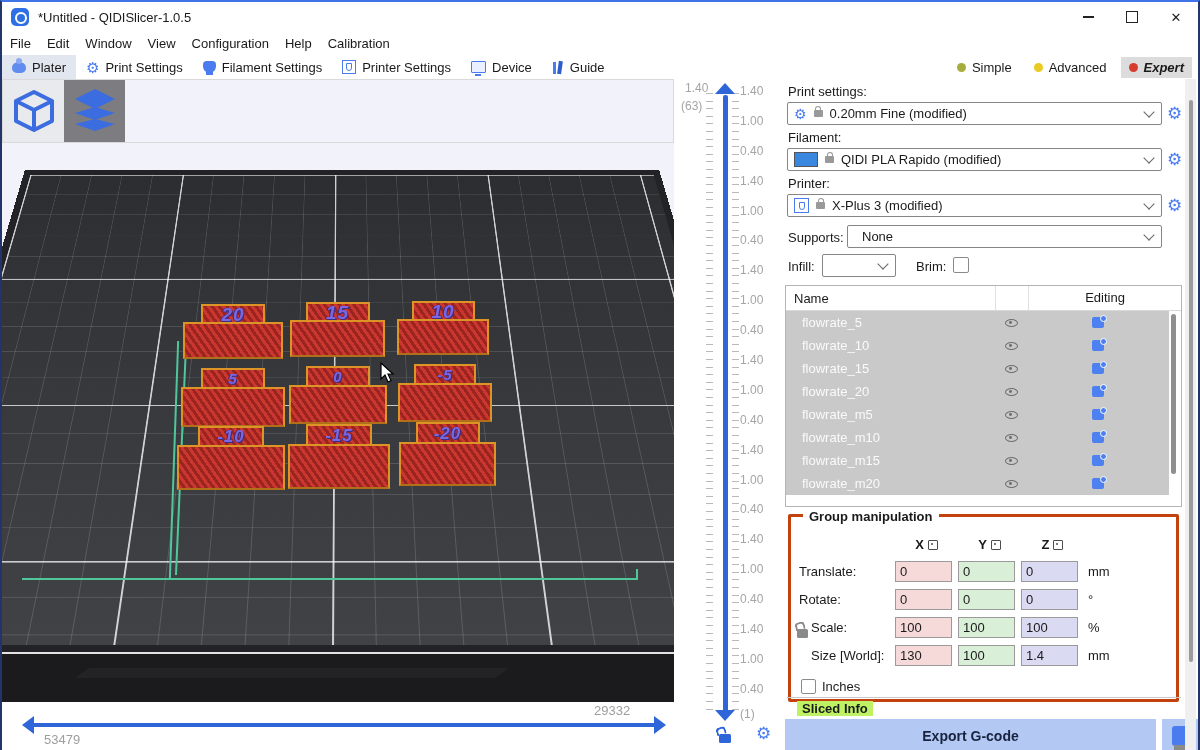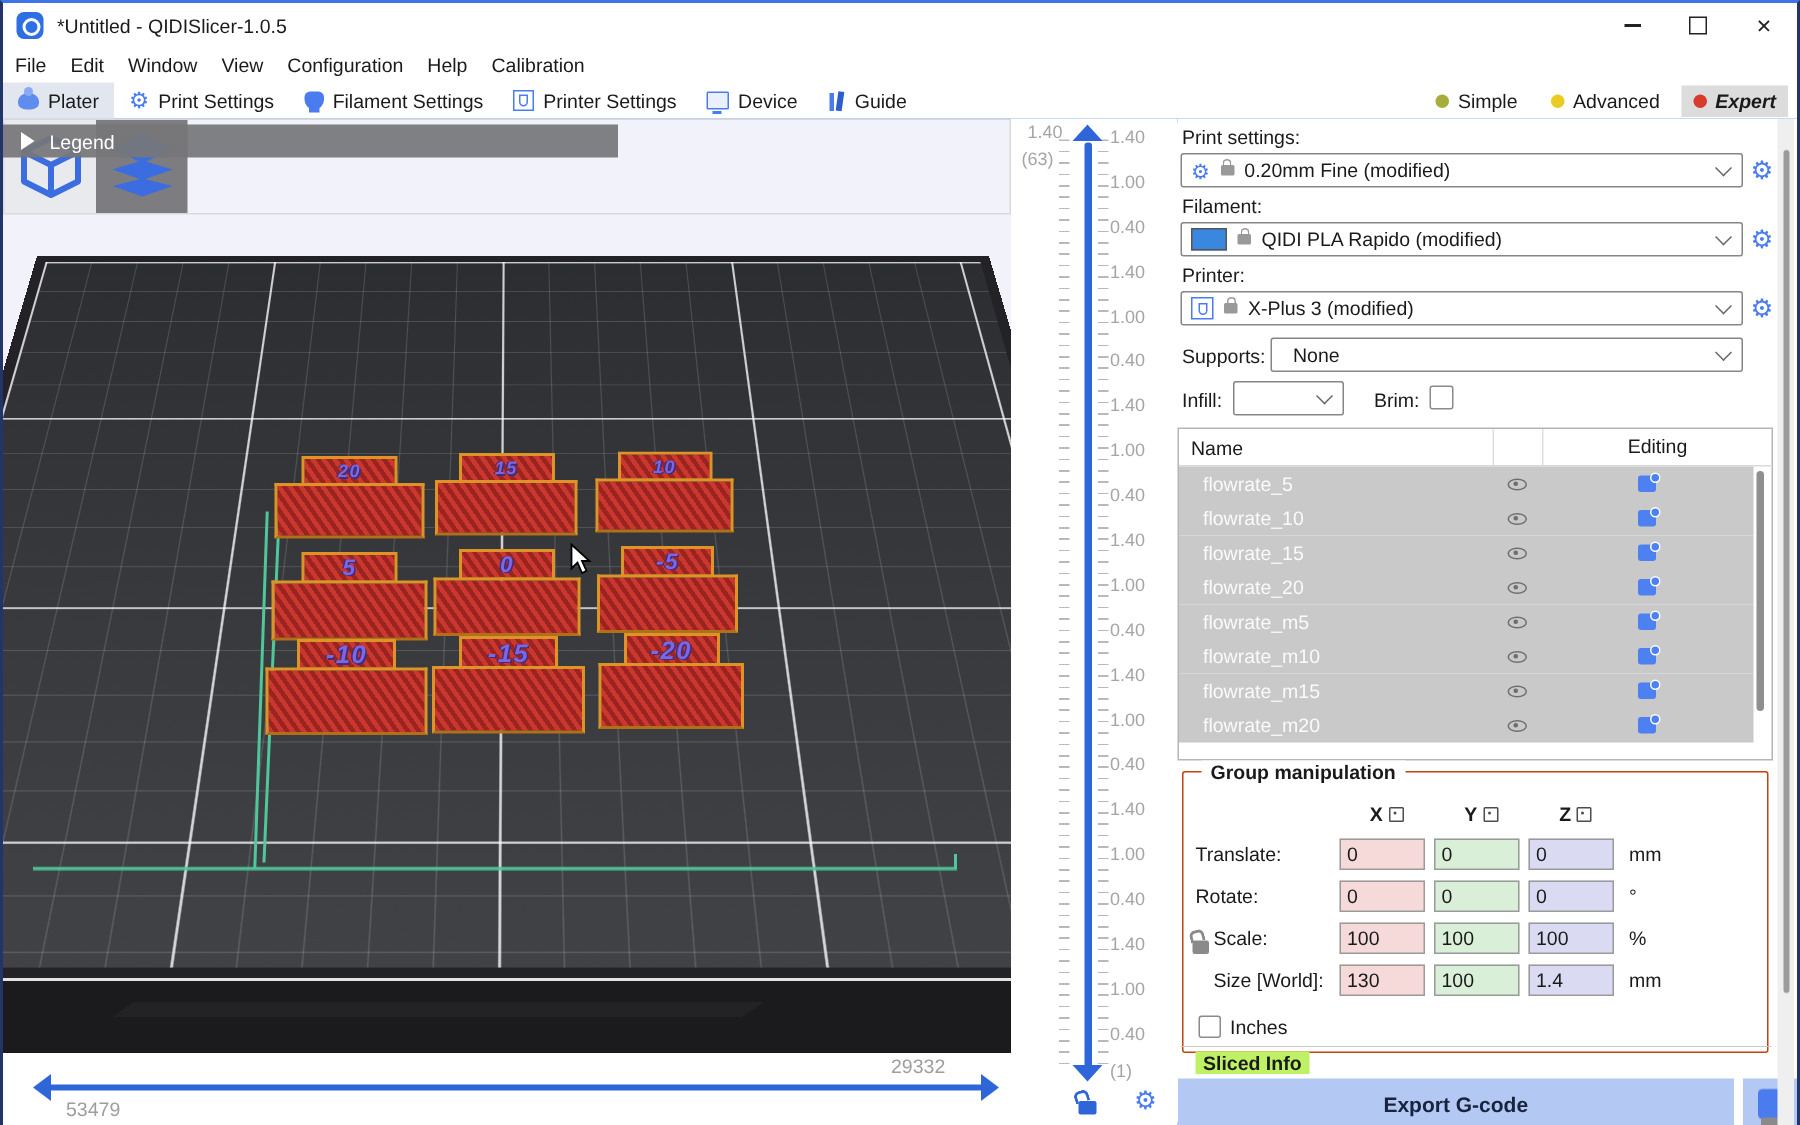--- a/index.html
+++ b/index.html
@@ -64,21 +64,21 @@
   #legend-tri{width:0;height:0;border-left:9px solid #fff;border-top:6px solid transparent;border-bottom:6px solid transparent;margin:0 10px 0 12px;}
 
   .patch{position:absolute;z-index:10;}
   .patch-tab{height:19px;margin:0 auto;border:2px solid #dd9427;border-bottom-width:1px;box-sizing:border-box;
     background:repeating-linear-gradient(55deg,#c9372e 0 3px,#9c2420 3px 6px);
     display:flex;align-items:center;justify-content:center;}
   .patch-body{border:2px solid #dd9427;border-bottom-color:#b06f18;box-sizing:border-box;margin-top:-1px;
     background:repeating-linear-gradient(55deg,#c9372e 0 3px,#9c2420 3px 6px);}
   .patch-num{font-weight:bold;font-style:italic;letter-spacing:1px;color:#7e66e0;
     text-shadow:1px 1px 0 #392e85, -1px 0 0 #392e85;line-height:1;}
-  .r1 .patch-num{font-size:12px;} .r2 .patch-num{font-size:15px;} .r3 .patch-num{font-size:17px;}
+  .r1 .patch-num{font-size:19px;} .r2 .patch-num{font-size:15px;} .r3 .patch-num{font-size:17px;}
 
   .gline{position:absolute;background:#4fc79b;z-index:9;}
 
   #cursor{left:378px;top:283px;z-index:60;}
 
   #viewbtns{left:3px;top:552px;display:flex;z-index:40;border:1px solid rgba(200,200,200,.6);}
   .viewbtn{width:61px;height:62px;display:flex;align-items:center;justify-content:center;}
   .viewbtn.plain{background:rgba(225,225,228,.55);}
   .viewbtn.sel{background:rgba(78,78,82,.72);}
 
@@ -134,21 +134,21 @@
   .objrow .r-eye{width:32px;display:flex;justify-content:center;}
   .objrow .r-edit{flex:1;display:flex;justify-content:center;}
   .eye{width:15px;height:13px;position:relative;display:inline-block;}
   .eye::before{content:"";position:absolute;left:1px;top:3px;width:11px;height:6px;border:1.3px solid #6e6e6e;border-radius:50%;}
   .eye::after{content:"";position:absolute;left:5.6px;top:5.4px;width:2.8px;height:2.8px;border-radius:50%;background:#6e6e6e;}
   .editicon{width:12px;height:11px;background:#4d80f0;border-radius:2px 4px 2px 2px;position:relative;display:inline-block;}
   .editicon::after{content:"";position:absolute;right:-2.5px;top:-2.5px;width:5px;height:5px;border-radius:50%;background:#4d80f0;border:1px solid #fff;}
   #objscroll{position:absolute;right:5px;top:28px;width:5px;height:160px;background:#8f8f8f;border-radius:3px;}
 
   
-  #gm{left:3px;top:435px;width:391px;height:188px;border:1px solid #c2410c;border-radius:2px;box-sizing:border-box;}
+  #gm{left:3px;top:435px;width:391px;height:188px;border:3px solid #c2410c;border-radius:2px;box-sizing:border-box;}
   #gm-legend{position:absolute;left:12px;top:-8px;background:#fff;padding:0 6px;font-weight:bold;font-size:13px;}
   #gm-axes{position:absolute;left:104px;top:20px;width:220px;display:flex;}
   .gm-axis{width:63px;display:flex;align-items:center;justify-content:center;gap:4px;font-weight:bold;font-size:13px;}
   .axis-ic{width:8px;height:8px;border:1.4px solid #4d4d4d;border-radius:1px;position:relative;display:inline-block;}
   .axis-ic::after{content:"";position:absolute;left:2px;top:2px;width:2px;height:2px;background:#4d4d4d;border-radius:50%;}
   .gm-row{position:absolute;left:0;width:100%;height:21px;display:flex;align-items:center;}
   .gm-label{width:104px;padding-left:8px;box-sizing:border-box;font-size:13px;}
   .gm-cell{width:57px;height:21px;border:1px solid #9a9a9a;box-sizing:border-box;margin-right:6px;
     padding:2px 0 0 4px;font-size:13px;}
   .cx{background:#f6d9d9;} .cy{background:#d9efd7;} .cz{background:#dbdaf3;}
@@ -244,24 +244,20 @@
         <span>Expert</span>
       </div>
     </div>
   </div>
 
   <div id="viewport" class="abs">
     <div id="bed"></div>
     <div id="bed-bottom-line" class="abs"></div>
     <div id="bed-front" class="abs"></div>
 
-    <div id="legendbar" class="abs">
-      <div id="legend-tri"></div>
-      <span>Legend</span>
-    </div>
 
     <div class="gline" style="left:171px;top:262px;width:2px;height:238px;transform:skewX(-2deg);"></div>
     <div class="gline" style="left:178px;top:266px;width:2px;height:230px;transform:skewX(-2.5deg);"></div>
     <div class="gline" style="left:20px;top:499px;width:616px;height:2px;"></div>
     <div class="gline" style="left:634px;top:490px;width:2px;height:10px;"></div>
 
     <div class="patch r1" style="left:181px;top:225px;width:100px;">
       <div class="patch-tab" style="width:64px;">
           <span class="patch-num">20</span>
         </div>

